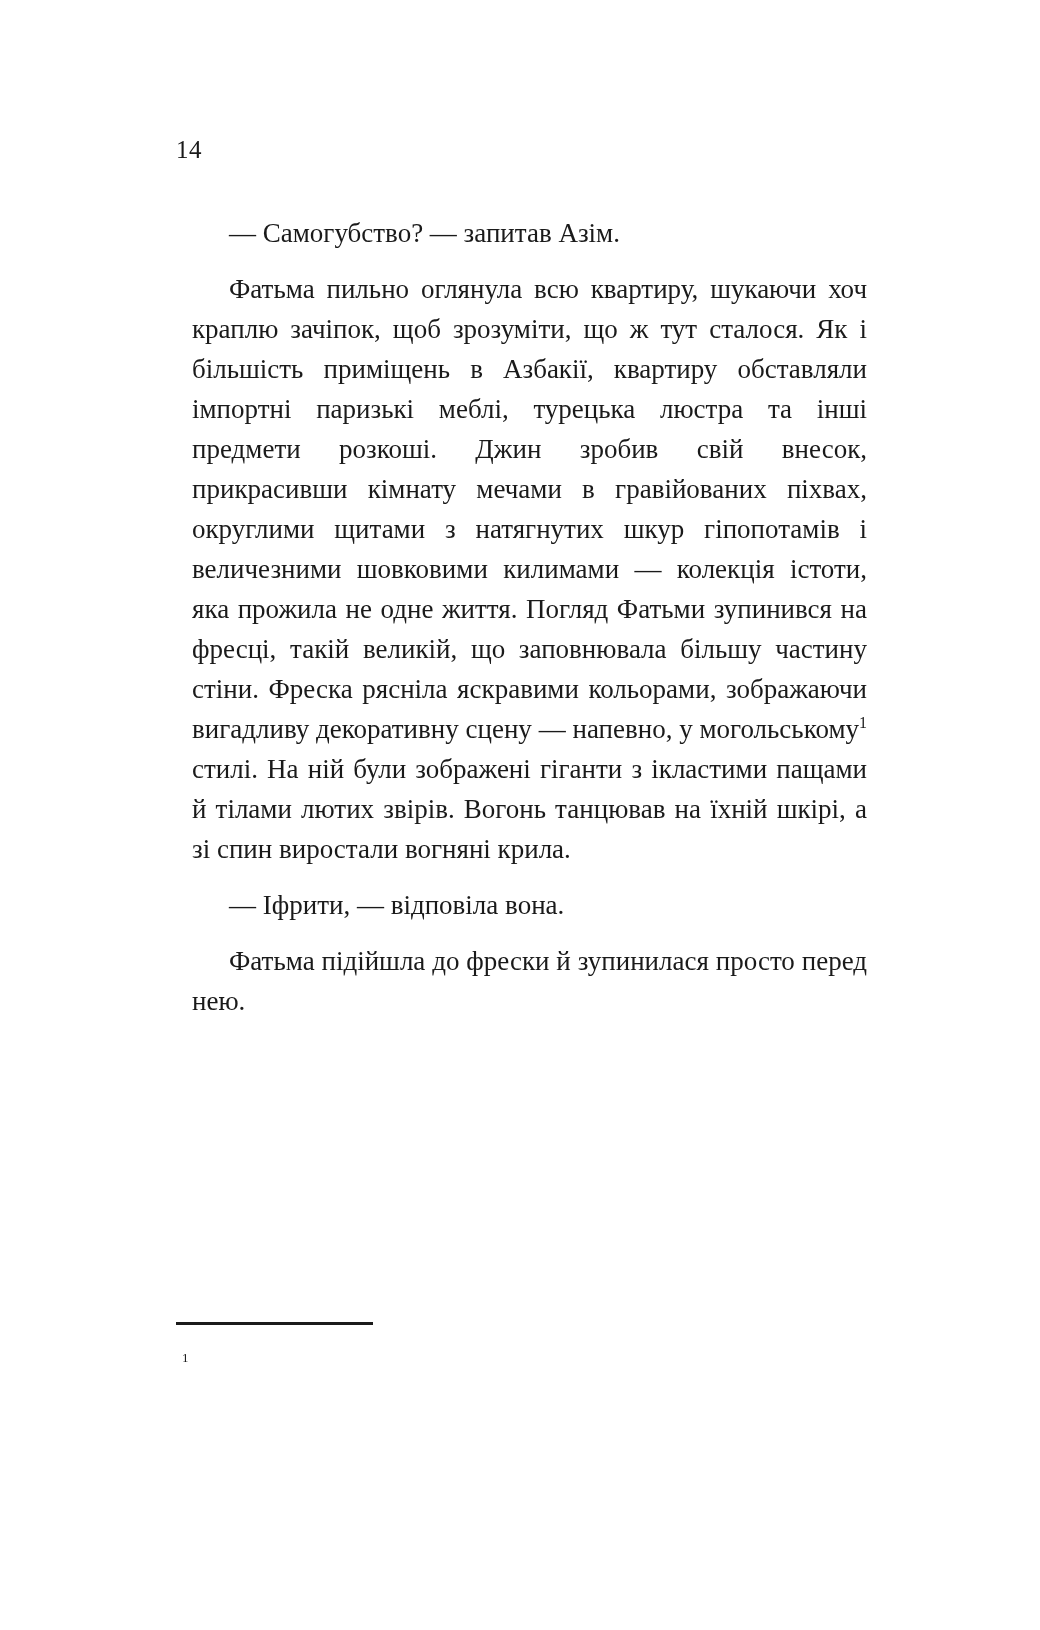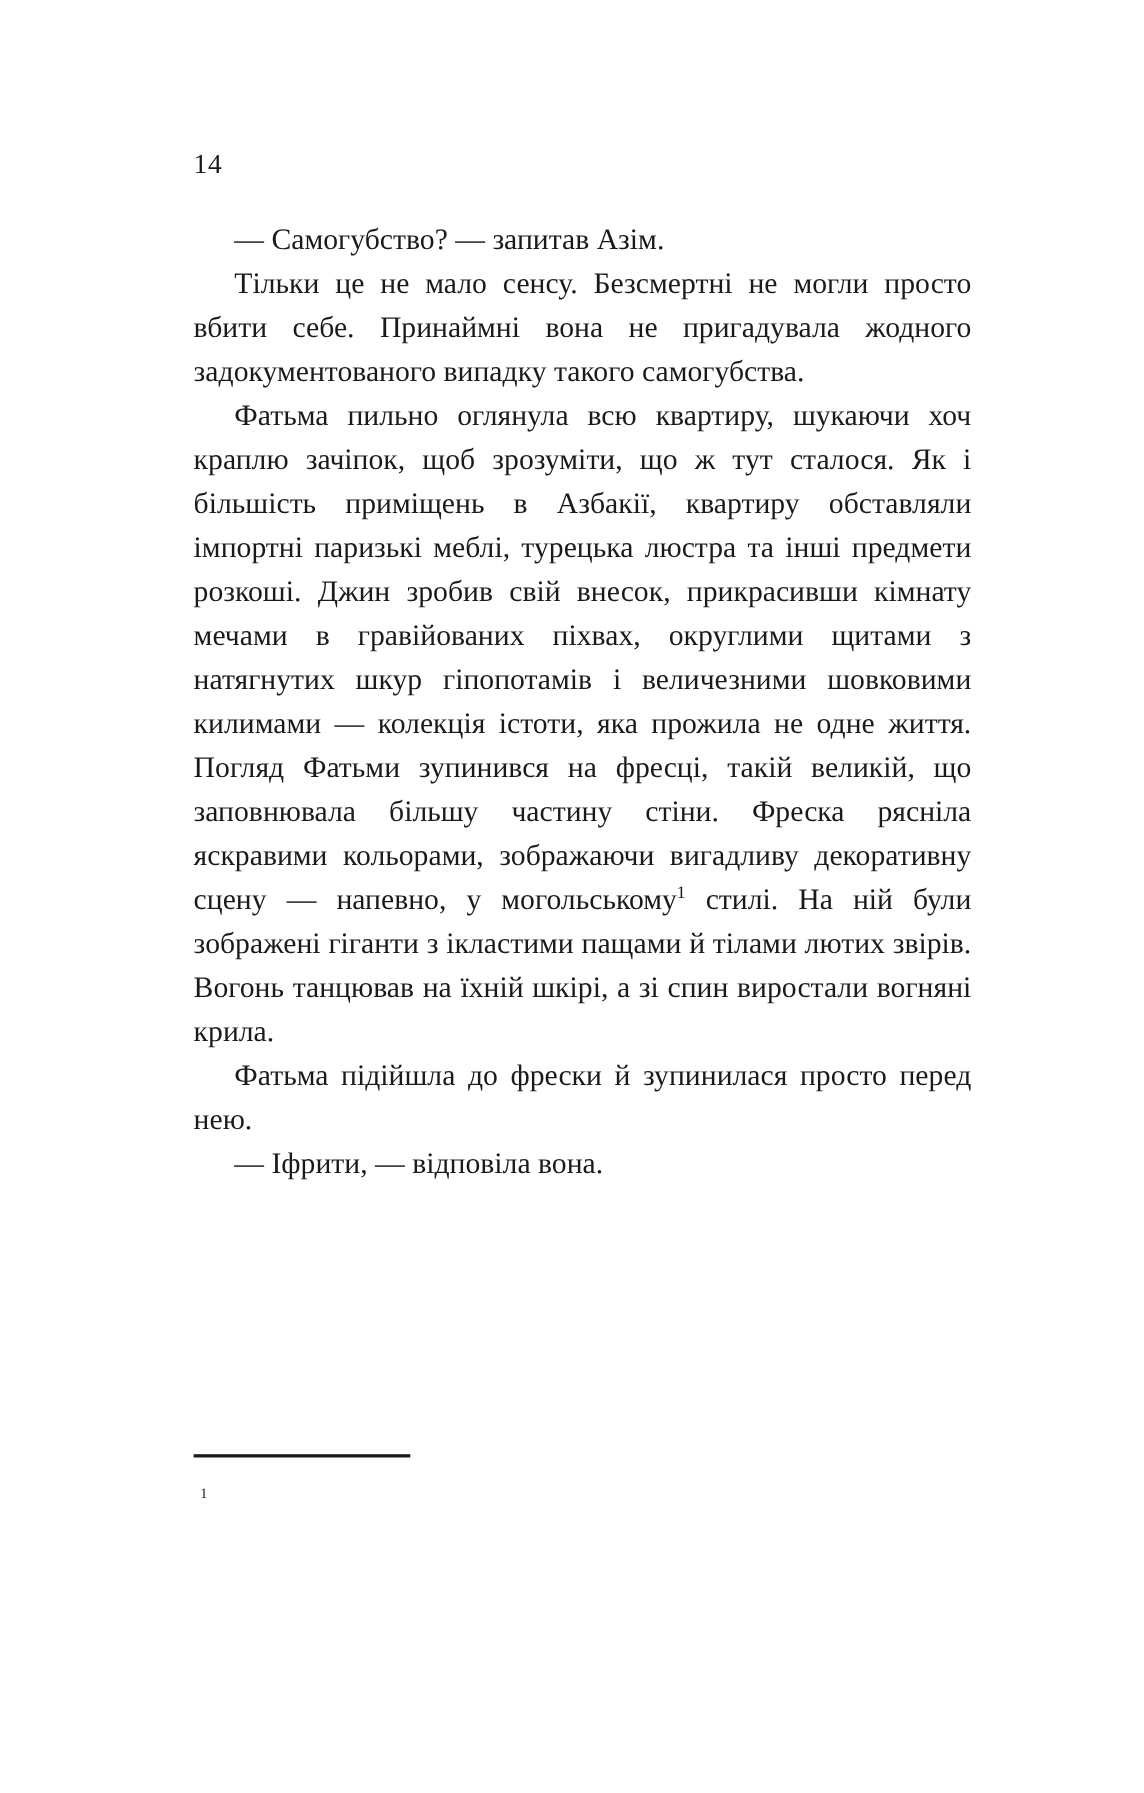--- a/index.html
+++ b/index.html
@@ -29,21 +29,21 @@
     position: absolute;
     left: 176px;
     top: 197px;
     width: 707px;
     font-size: 27px;
     line-height: 40px;
     text-align: justify;
     color: #1a1a1a;
   }
   .para {
-    margin: 0;
+    margin: 16px;
     text-indent: 37px;
   }
   .ref {
     font-size: 16px;
     line-height: 0;
     vertical-align: super;
   }
   .footnote-block {
     position: absolute;
     left: 176px;
@@ -73,24 +73,23 @@
 </style>
 </head>
 <body>
 
 <div class="page">
 
   <div class="folio">14</div>
 
   <div class="text-block">
     <p class="para">— Самогубство? — запитав Азім.</p>
-    <p class="para">Тільки це не мало сенсу. Безсмертні не могли просто вбити себе. Принаймні вона не пригадувала жодного задокументованого випадку такого самогубства.</p>
     <p class="para"><span>Фатьма пильно оглянула всю квартиру, шукаючи хоч краплю зачіпок, щоб зрозуміти, що ж тут сталося. Як і більшість приміщень в Азбакії, квартиру обставляли імпортні паризькі меблі, турецька люстра та інші предмети розкоші. Джин зробив свій внесок, прикрасивши кімнату мечами в гравійованих піхвах, округлими щитами з натягнутих шкур гіпопотамів і величезними шовковими килимами — колекція істоти, яка прожила не одне життя. Погляд Фатьми зупинився на фресці, такій великій, що заповнювала більшу частину стіни. Фреска рясніла яскравими кольорами, зображаючи вигадливу декоративну сцену — напевно, у могольському</span><sup class="ref">1</sup><span> стилі. На ній були зображені гіганти з ікластими пащами й тілами лютих звірів. Вогонь танцював на їхній шкірі, а зі спин виростали вогняні крила.</span></p>
+    <p class="para">— Іфрити, — відповіла вона.</p>
     <p class="para">Фатьма підійшла до фрески й зупинилася просто перед нею.</p>
-    <p class="para">— Іфрити, — відповіла вона.</p>
   </div>
 
   <div class="footnote-block">
     <div class="rule"></div>
     <div class="footnote">
       <sup class="fn-marker">1</sup>
     </div>
   </div>
 
 </div>

